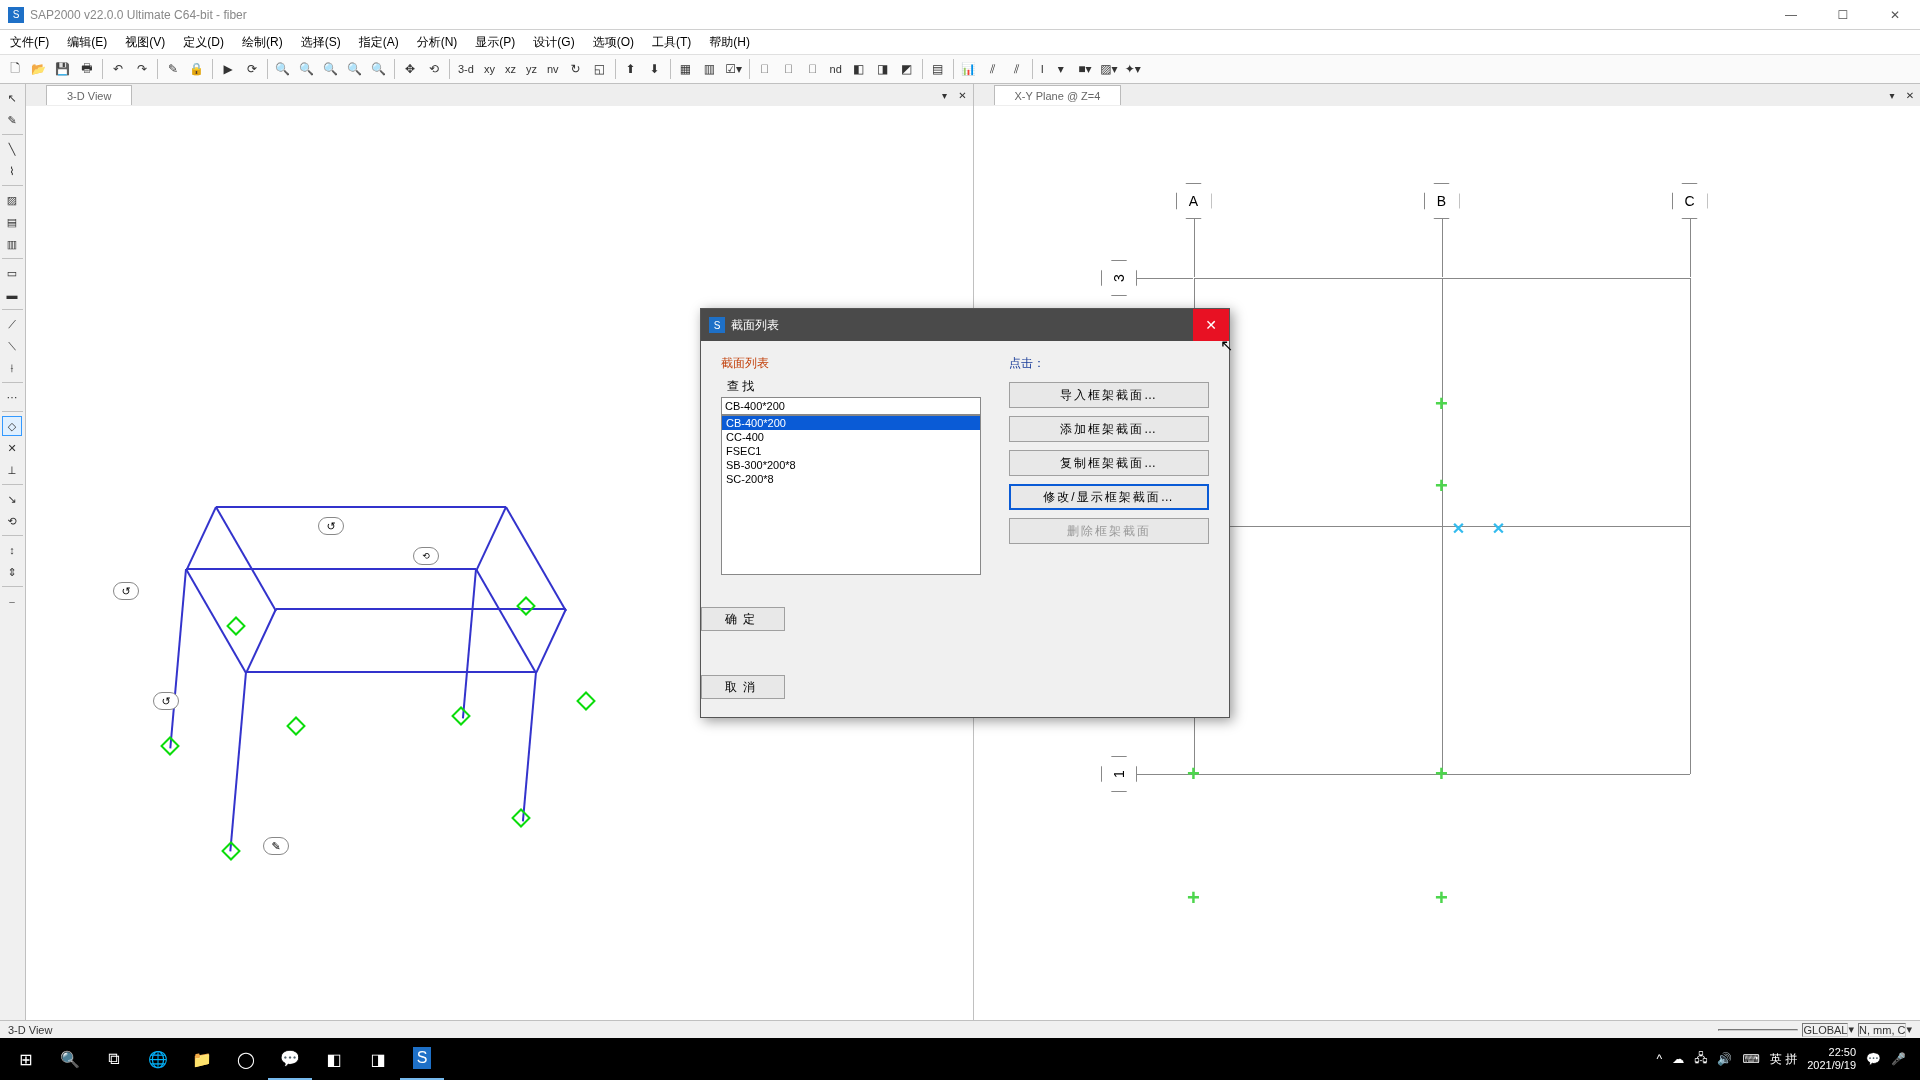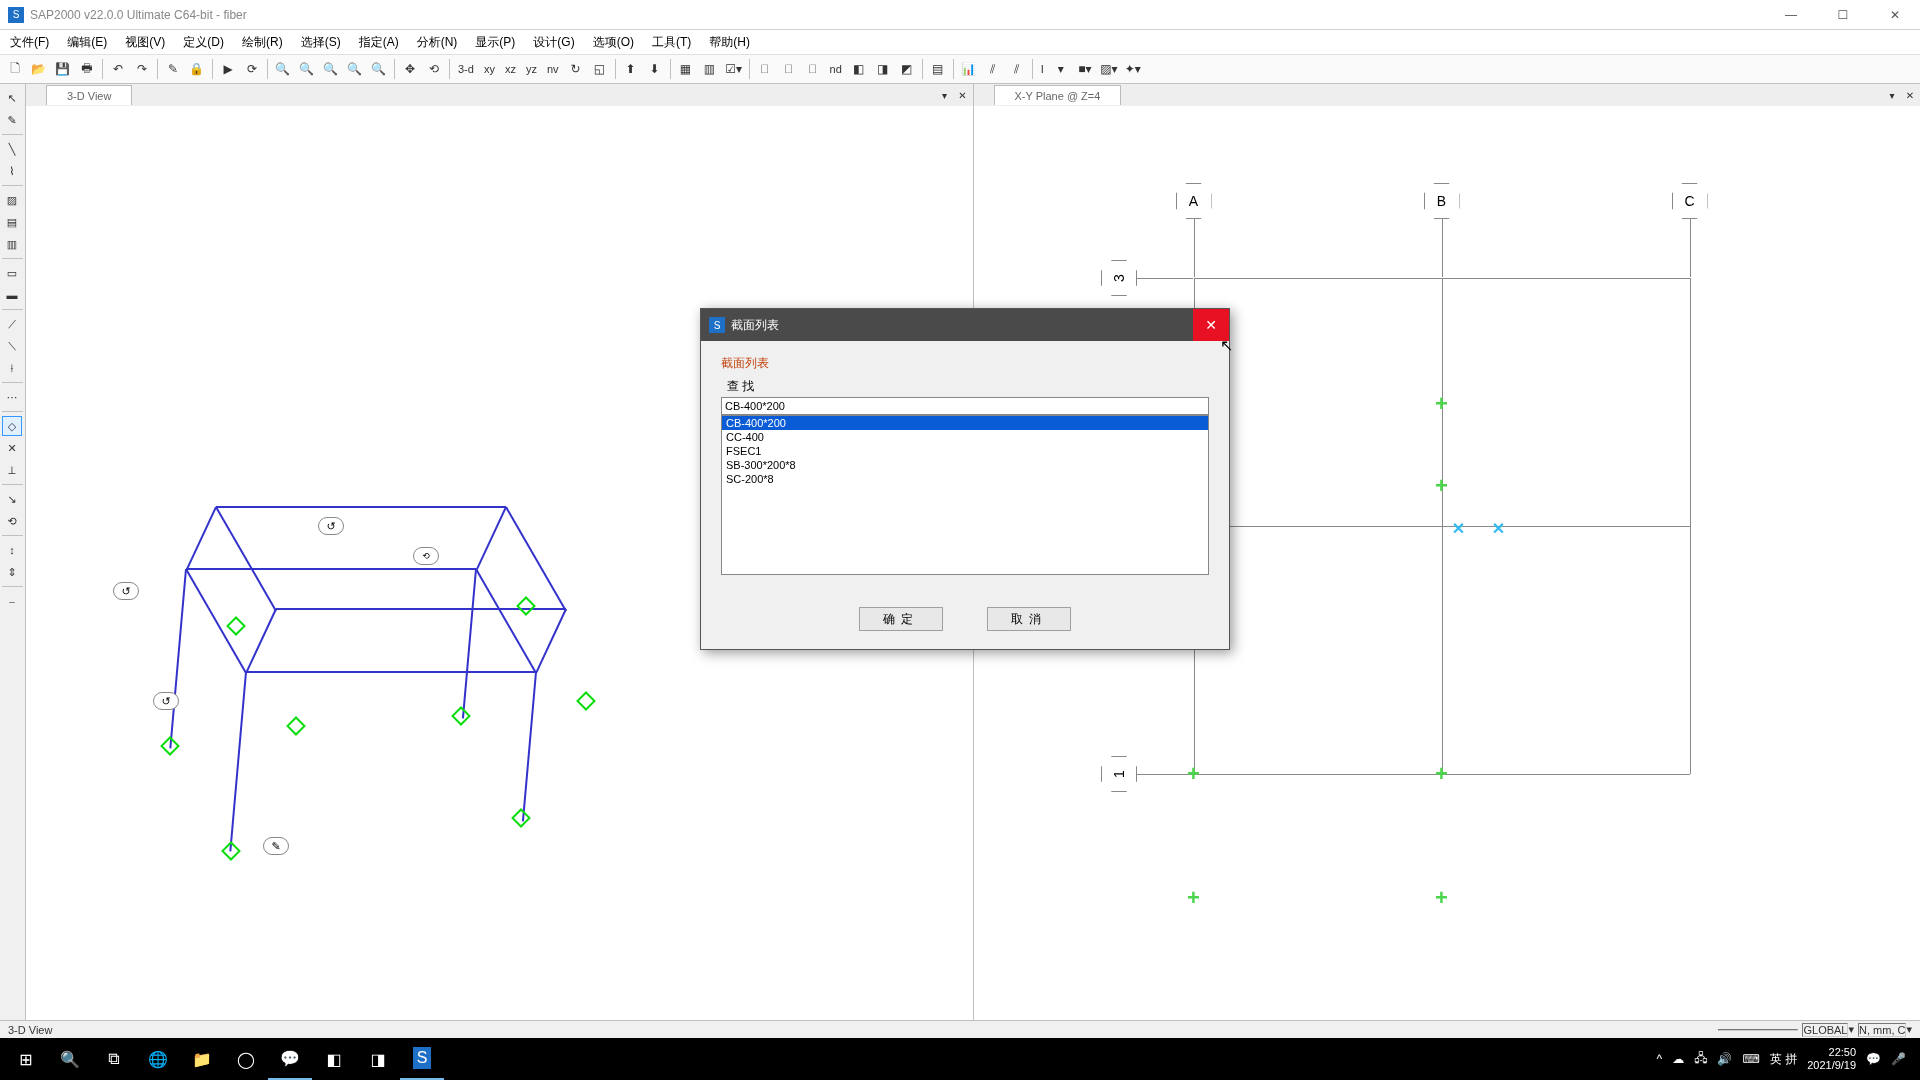--- a/index.html
+++ b/index.html
@@ -63,21 +63,21 @@
 .dlg-left .lbl-sub { font-size: 12px; margin: 2px 0 2px 6px; }
 .search-inp { width: 100%; height: 18px; border: 1px solid #888; background: #fff; font-size: 11px; padding: 0 3px; }
 .listbox { width: 100%; height: 160px; border: 1px solid #888; background: #fff; overflow: auto; }
 .listbox .item { padding: 1px 4px; font-size: 11px; }
 .listbox .item.sel { background: #0a5bd6; color: #fff; }
 .dlg-right { width: 200px; }
 .dlg-right .lbl-head { color: #1a3d99; font-size: 12px; margin-bottom: 10px; }
 .dlg-right button { width: 100%; height: 26px; margin-bottom: 8px; background: #e8e8e8; border: 1px solid #a0a0a0; font-size: 12px; cursor: pointer; letter-spacing: 2px; }
 .dlg-right button.focus { border: 2px solid #0a5bd6; }
 .dlg-right button:disabled { color: #999; }
-.dlg-footer { display: flex; justify-content: center; gap: 44px; padding: 12px 0 18px; }
+.dlg-footer { display: flex; justify-content: center; gap: 44px; padding: 12px 0 18px; flex-direction: column; }
 .dlg-footer button { width: 84px; height: 24px; background: #e8e8e8; border: 1px solid #a0a0a0; font-size: 12px; letter-spacing: 6px; }
 
 .watermark { position: absolute; left: 36px; top: 960px; color: #c1272d; font-size: 48px; font-weight: 500; }
 
 .cursor { position: absolute; left: 1220px; top: 336px; font-size: 16px; color: #000; pointer-events: none; }
 
 
 .model-box { position: absolute; left: 150px; top: 360px; width: 520px; height: 450px; }
 .edge { position: absolute; background: #3333cc; height: 2px; transform-origin: left center; }
 .node { position: absolute; width: 14px; height: 14px; border: 2px solid #0bdc0b; transform: translate(-50%, -50%) rotate(45deg); }
@@ -352,20 +352,28 @@
       <div class="lbl-sub">查 找</div>
       <input class="search-inp" value="CB-400*200" style="">
       <div class="listbox">
         <div class="item sel">CB-400*200</div>
         <div class="item">CC-400</div>
         <div class="item">FSEC1</div>
         <div class="item">SB-300*200*8</div>
         <div class="item">SC-200*8</div>
       </div>
     </div>
+    <div class="dlg-right">
+      <div class="lbl-head">点击：</div>
+      <button>导入框架截面…</button>
+      <button>添加框架截面…</button>
+      <button>复制框架截面…</button>
+      <button class="focus">修改/显示框架截面…</button>
+      <button disabled="">删除框架截面</button>
+    </div>
   </div>
   <div class="dlg-footer">
     <button>确定</button>
     <button>取消</button>
   </div>
 </div>
 
 <div class="cursor">↖</div>
 
 </body></html>

